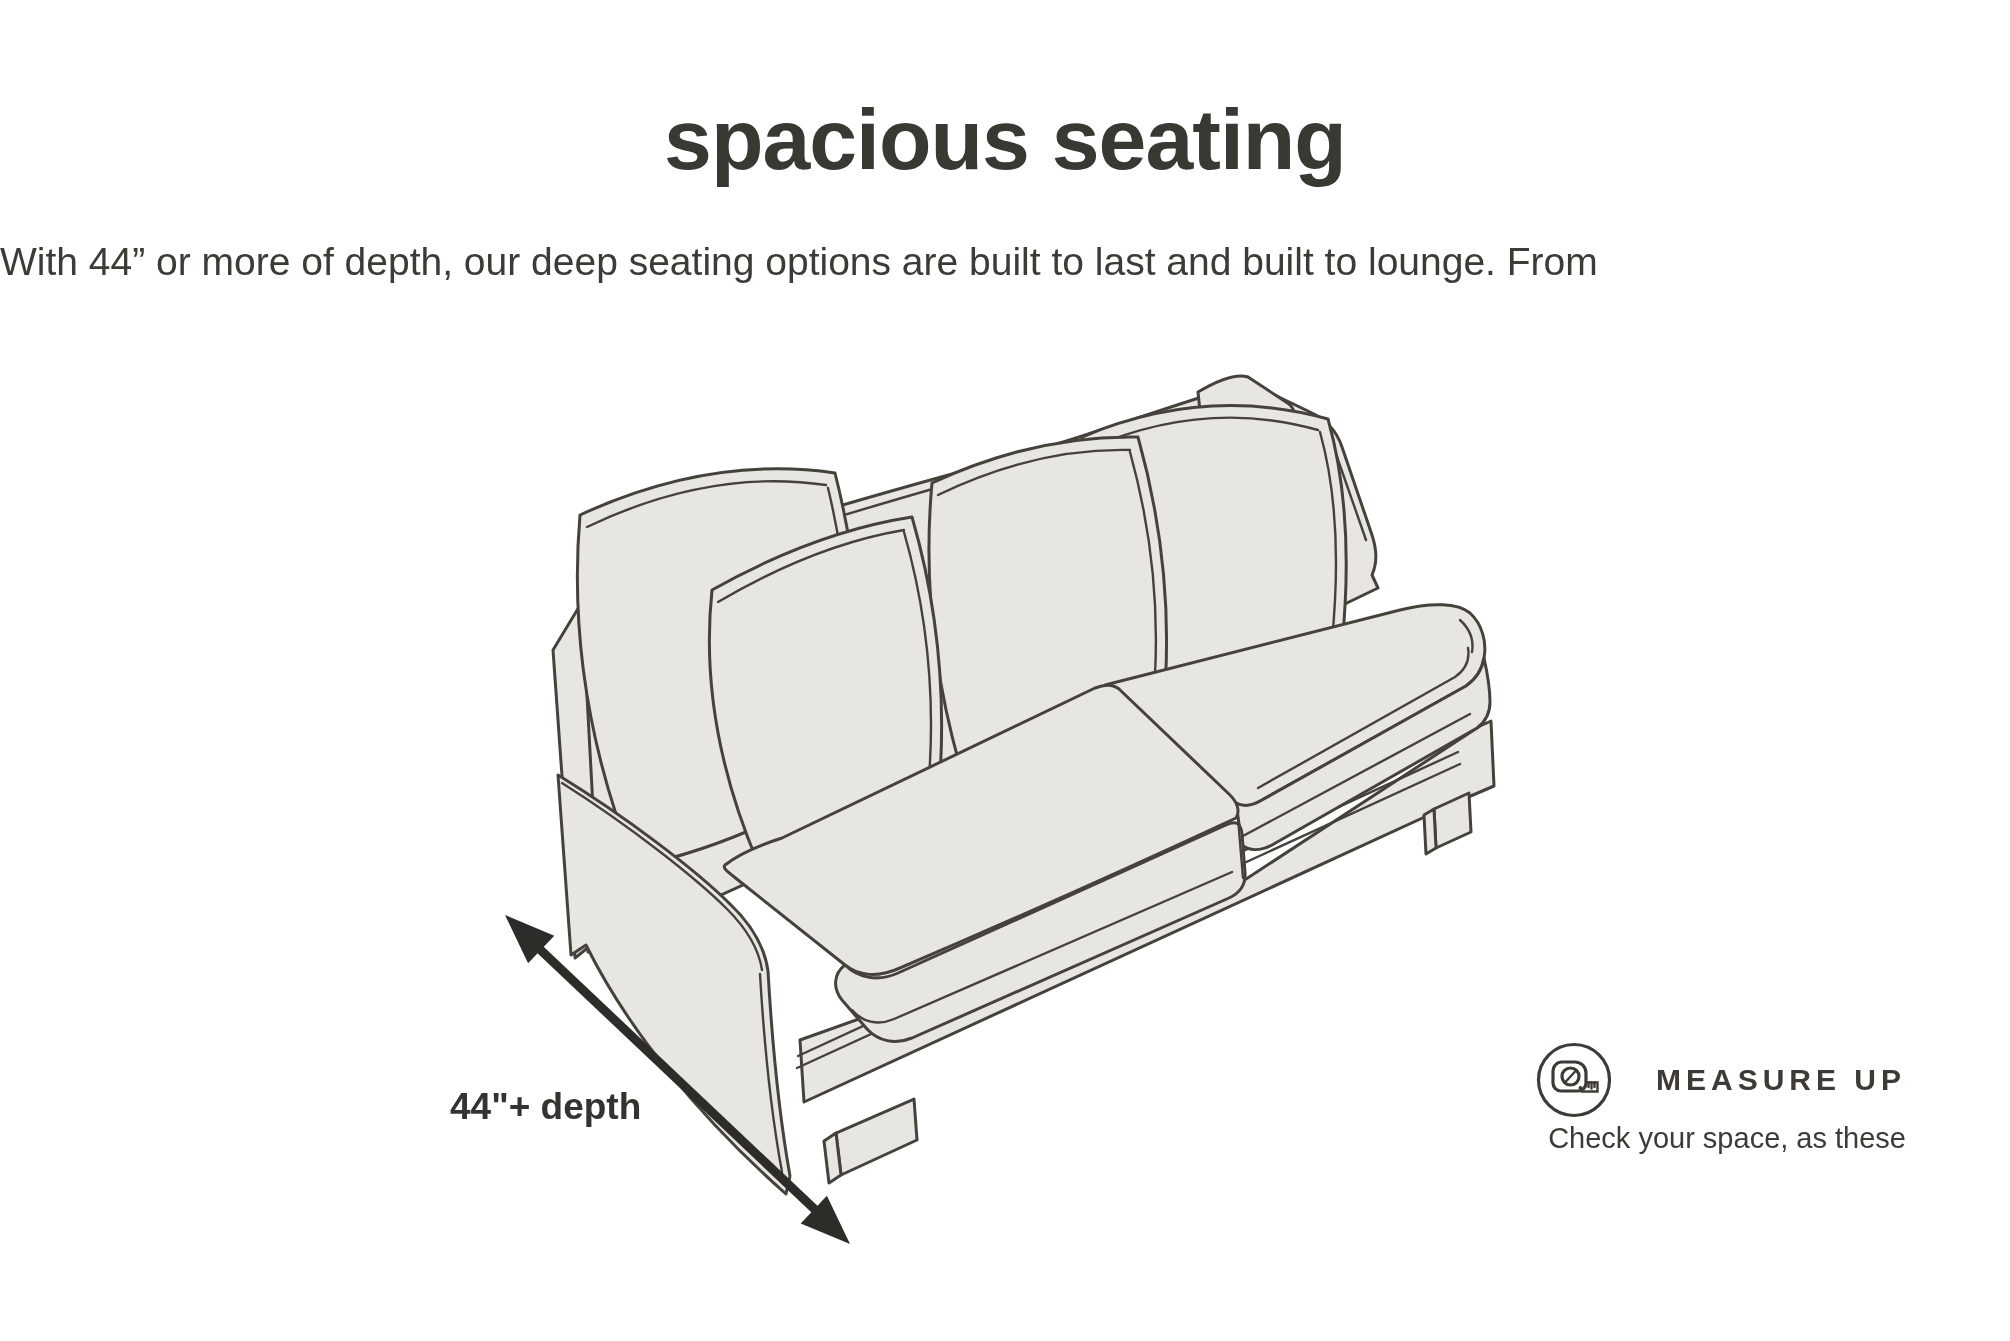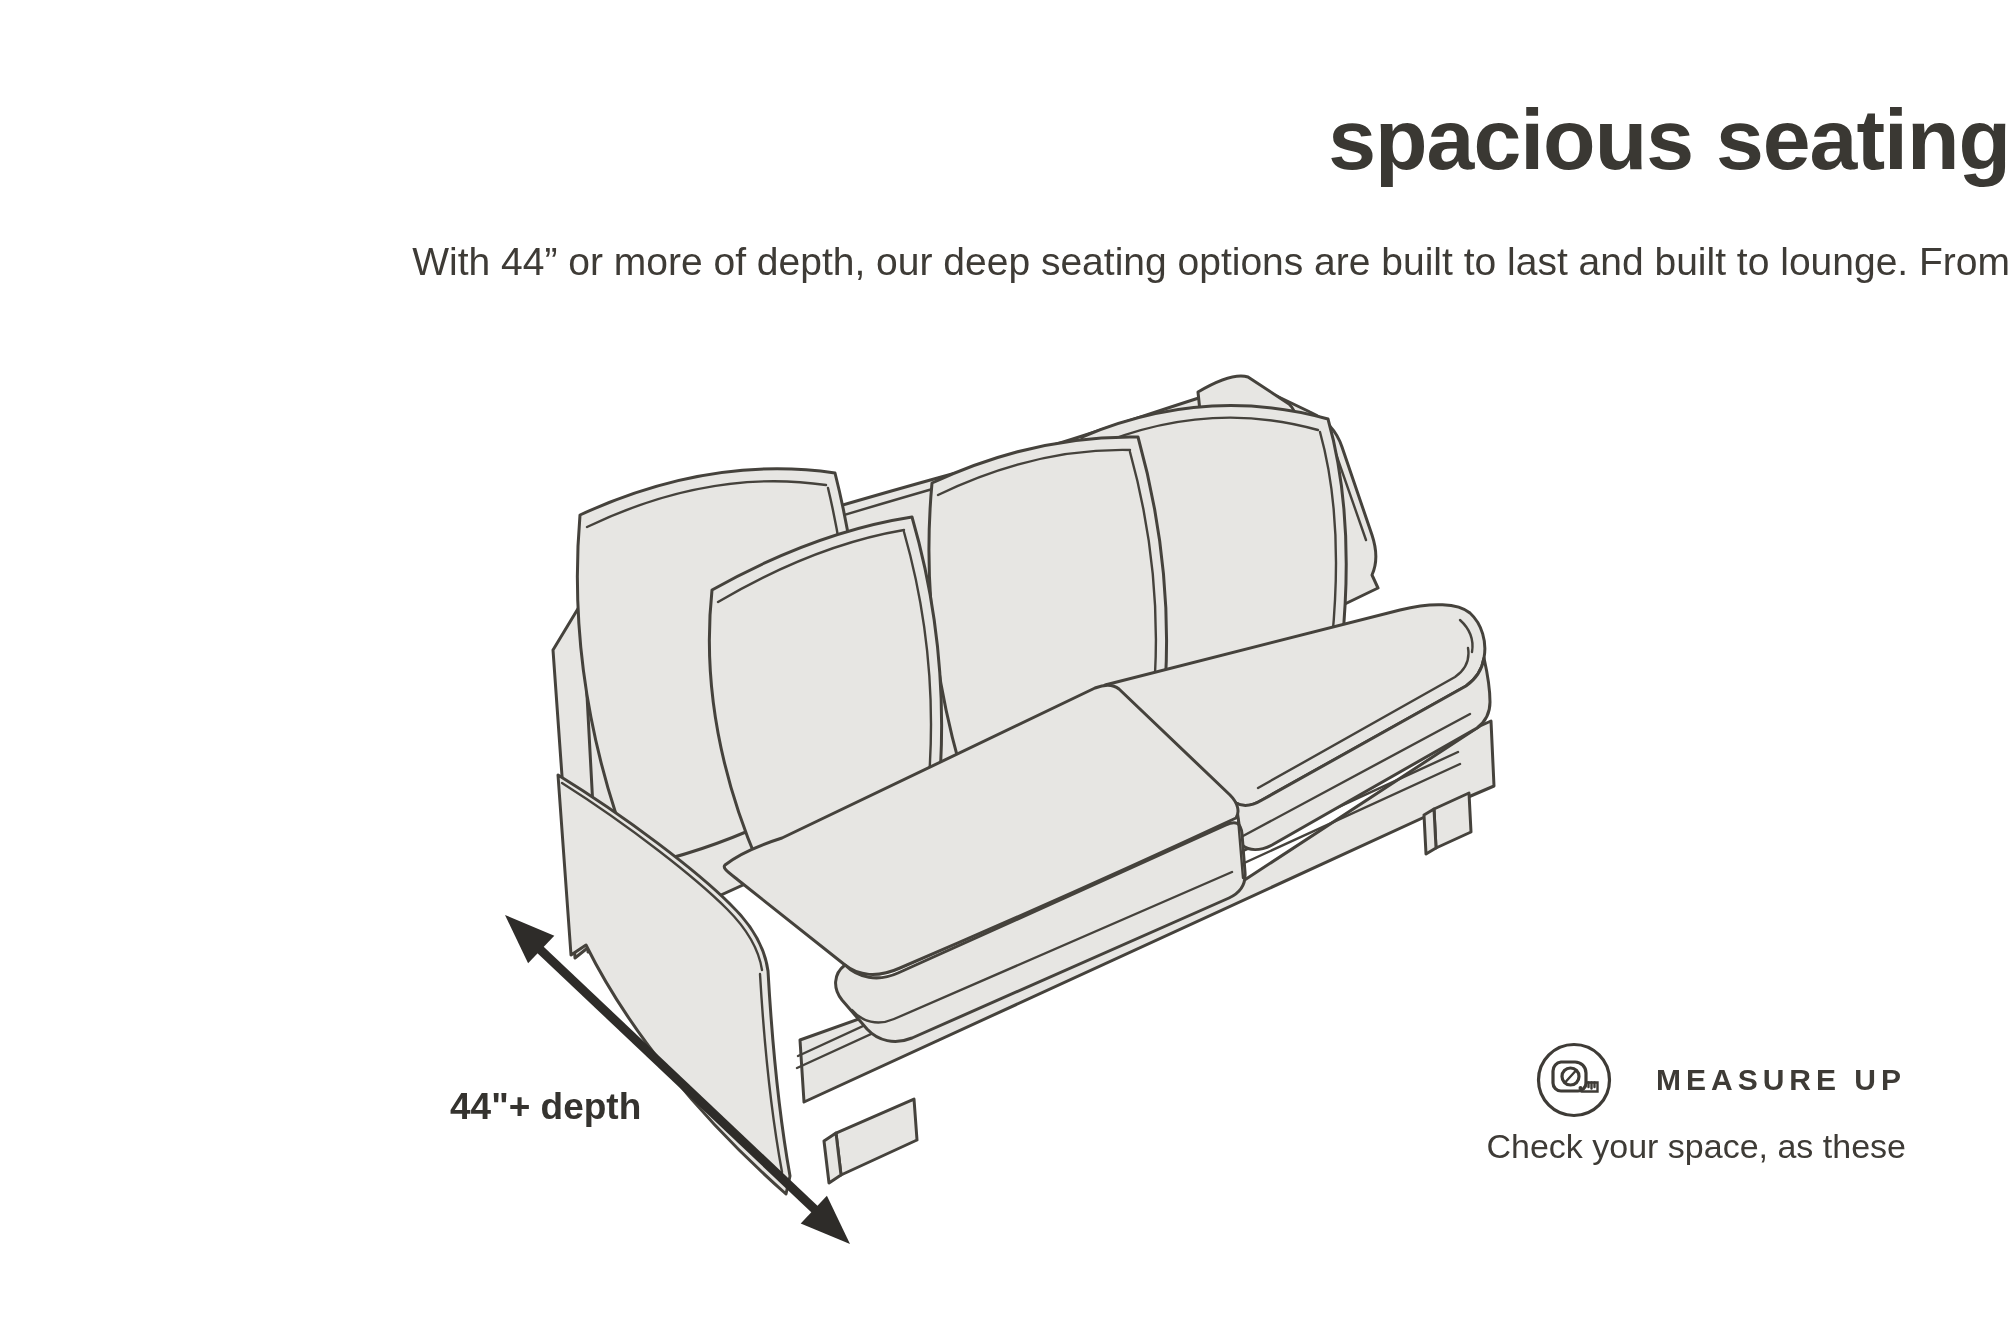--- a/index.html
+++ b/index.html
@@ -7,32 +7,32 @@
     position:relative;
     width:2010px;height:1341px;
     background:#ffffff;
     overflow:hidden;
     font-family:"Liberation Sans","DejaVu Sans",sans-serif;
   }
   .page-title{
     position:absolute;
     left:0;right:0;top:92px;
     margin:0;
-    text-align:right;
+    text-align:center;
     font-size:86px;
     font-weight:700;
     letter-spacing:-1px;
     color:#3a3833;
     line-height:1.1;
   }
   .intro{
     position:absolute;
     left:0;right:0;top:238px;
     margin:0;
-    text-align:right;
+    text-align:left;
     font-size:39px;
     line-height:48px;
     color:#3e3b36;
   }
   .intro .introline{display:block;}
   .sofa-svg{position:absolute;left:0;top:0;width:2010px;height:1341px;}
   .sofa-fill{fill:#e7e6e3;stroke:#45423c;stroke-width:3;stroke-linejoin:round;stroke-linecap:round;}
   .sofa-line{fill:none;stroke:#45423c;stroke-width:2.4;stroke-linejoin:round;stroke-linecap:round;}
   .arrow-line{stroke:#2e2c29;stroke-width:9;stroke-linecap:butt;}
   .arrow-head{fill:#2e2c29;stroke:none;}
@@ -62,22 +62,22 @@
     font-weight:700;
     letter-spacing:5px;
     color:#3e3b36;
     white-space:nowrap;
   }
   .tape-icon{width:80px;height:80px;flex:0 0 auto;}
   .tape-icon .ic{fill:none;stroke:#3e3b36;stroke-width:3.2;stroke-linejoin:round;stroke-linecap:round;}
   .tape-icon .ic-thin{fill:none;stroke:#3e3b36;stroke-width:2.4;stroke-linecap:round;}
   .tape-icon .ic-dot{fill:#3e3b36;stroke:none;}
   .measure-note{
-    margin-top:8px;
-    font-size:34px;
+    margin-top:0;
+    font-size:29px;
     line-height:36px;
     text-align:right;
     color:#3e3b36;
   }
 </style>
 </head>
 <body>
 
 <div class="canvas">
 

